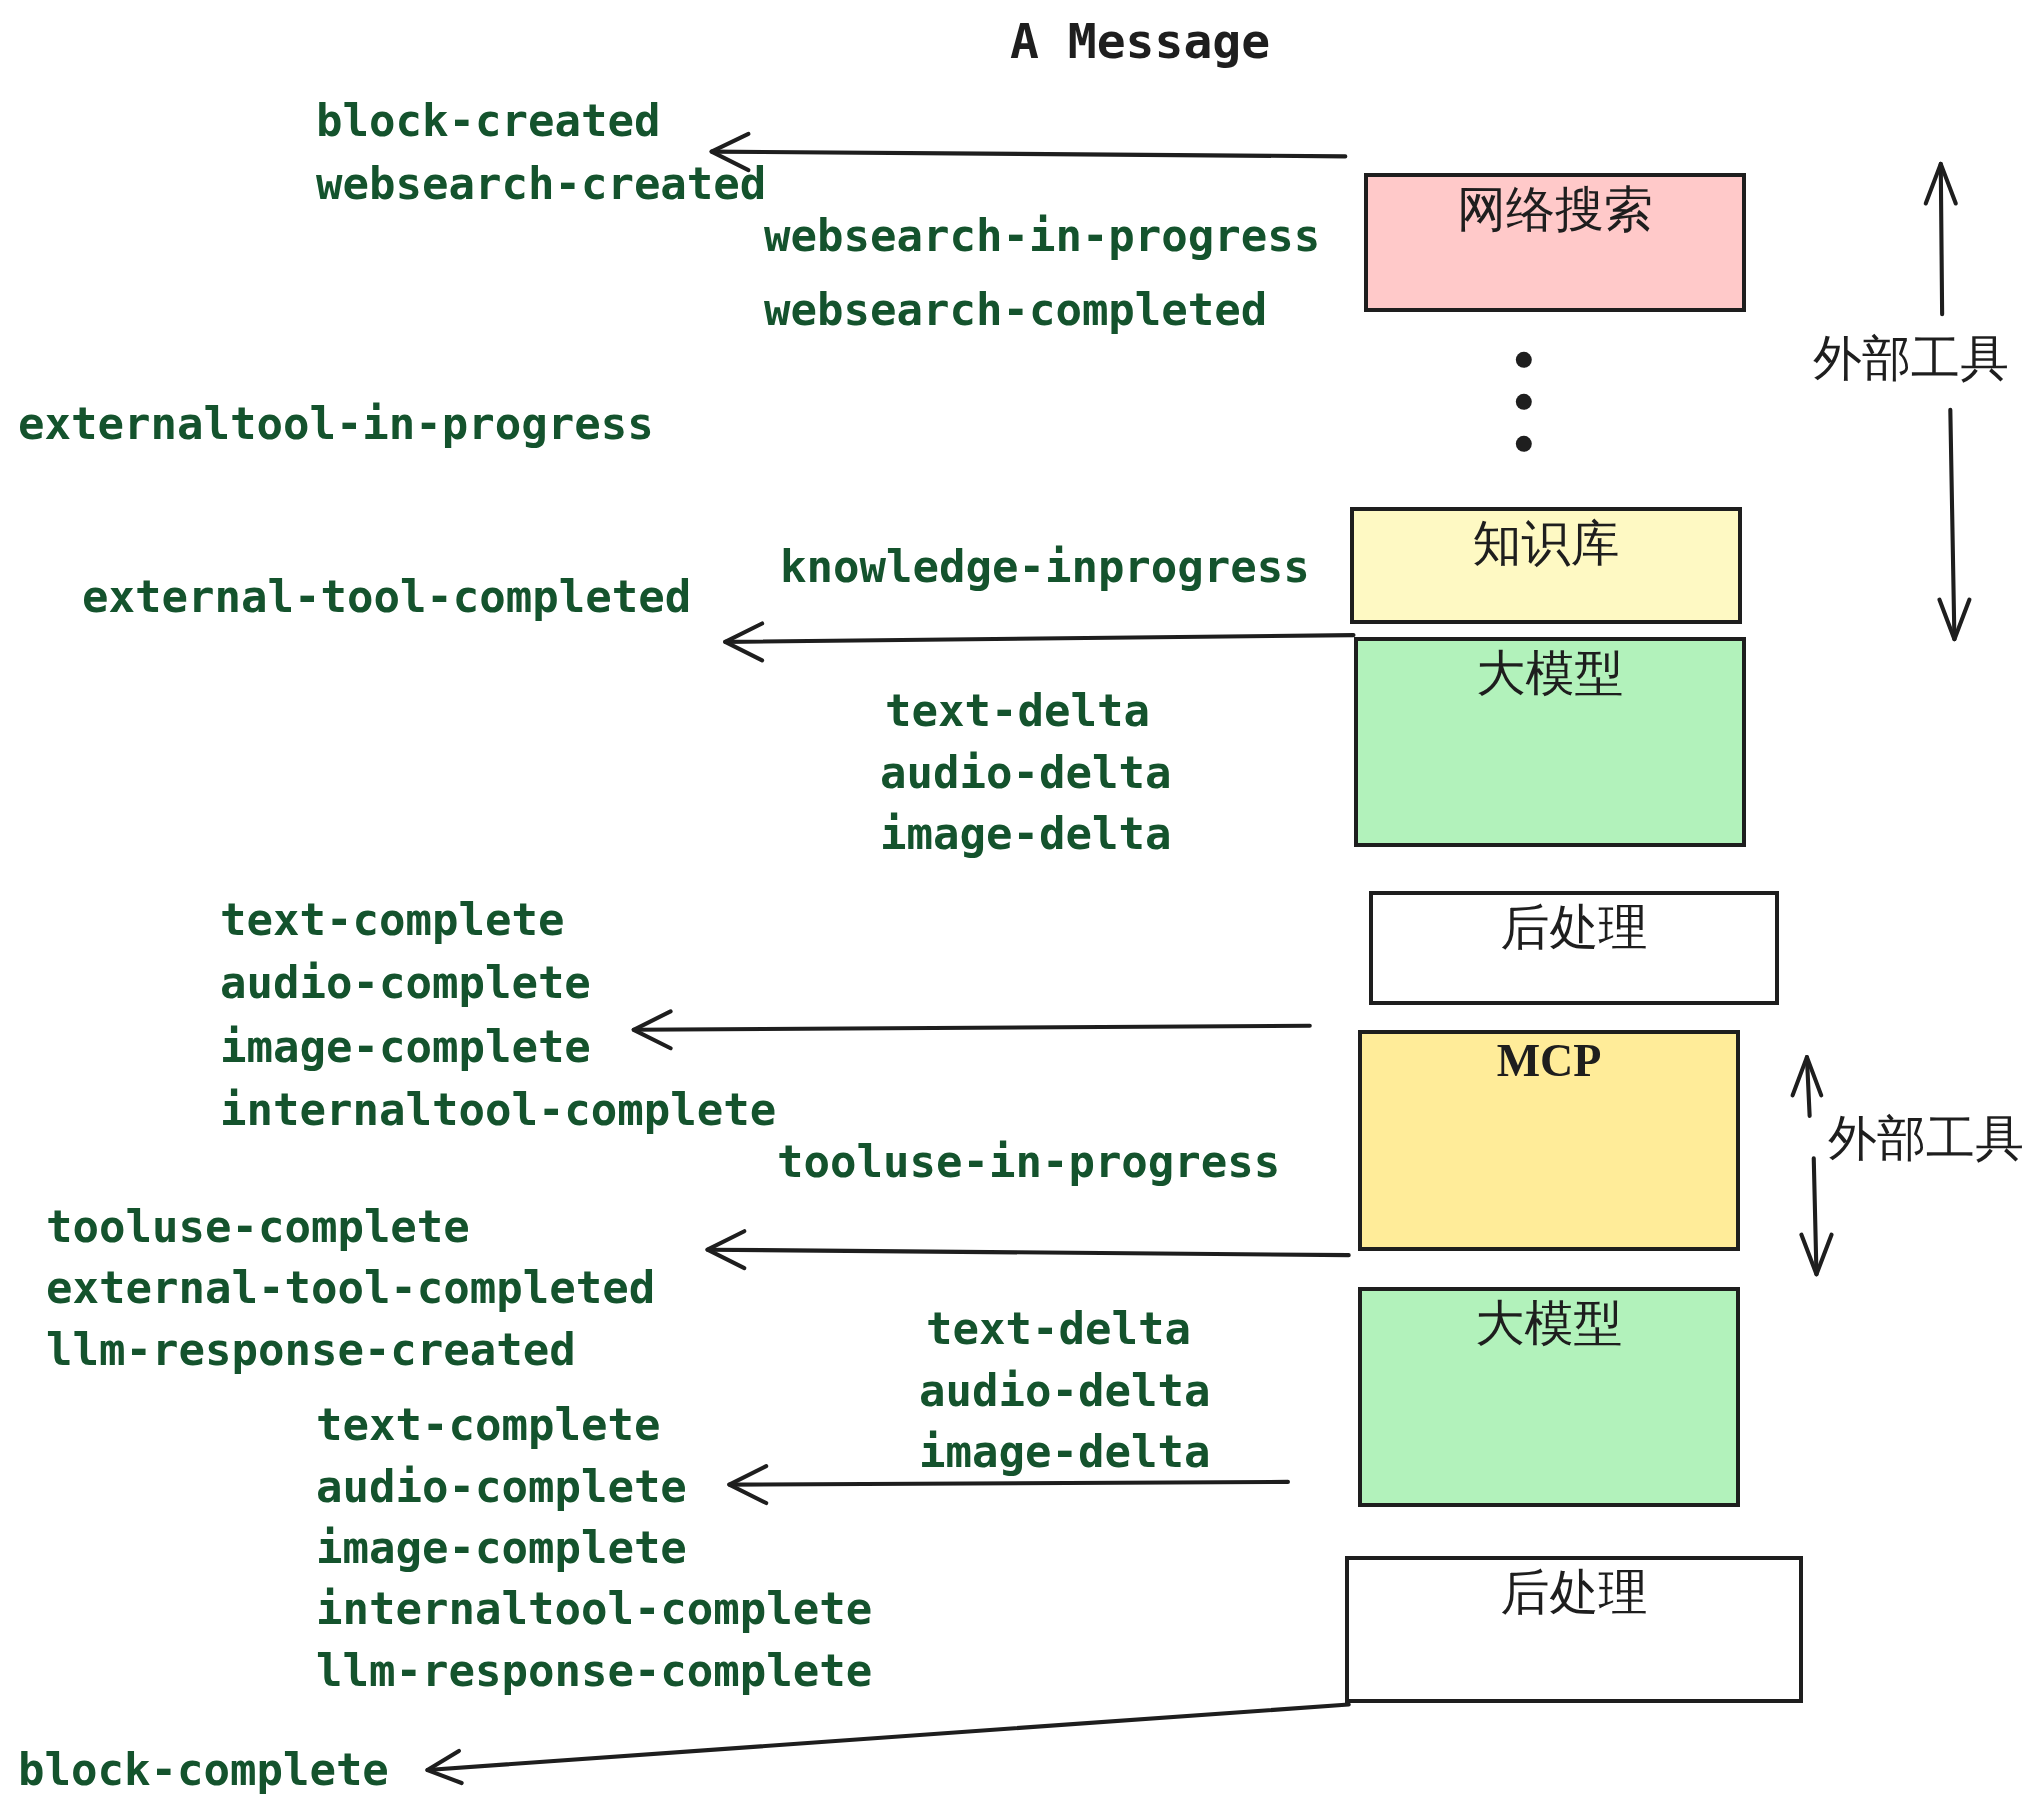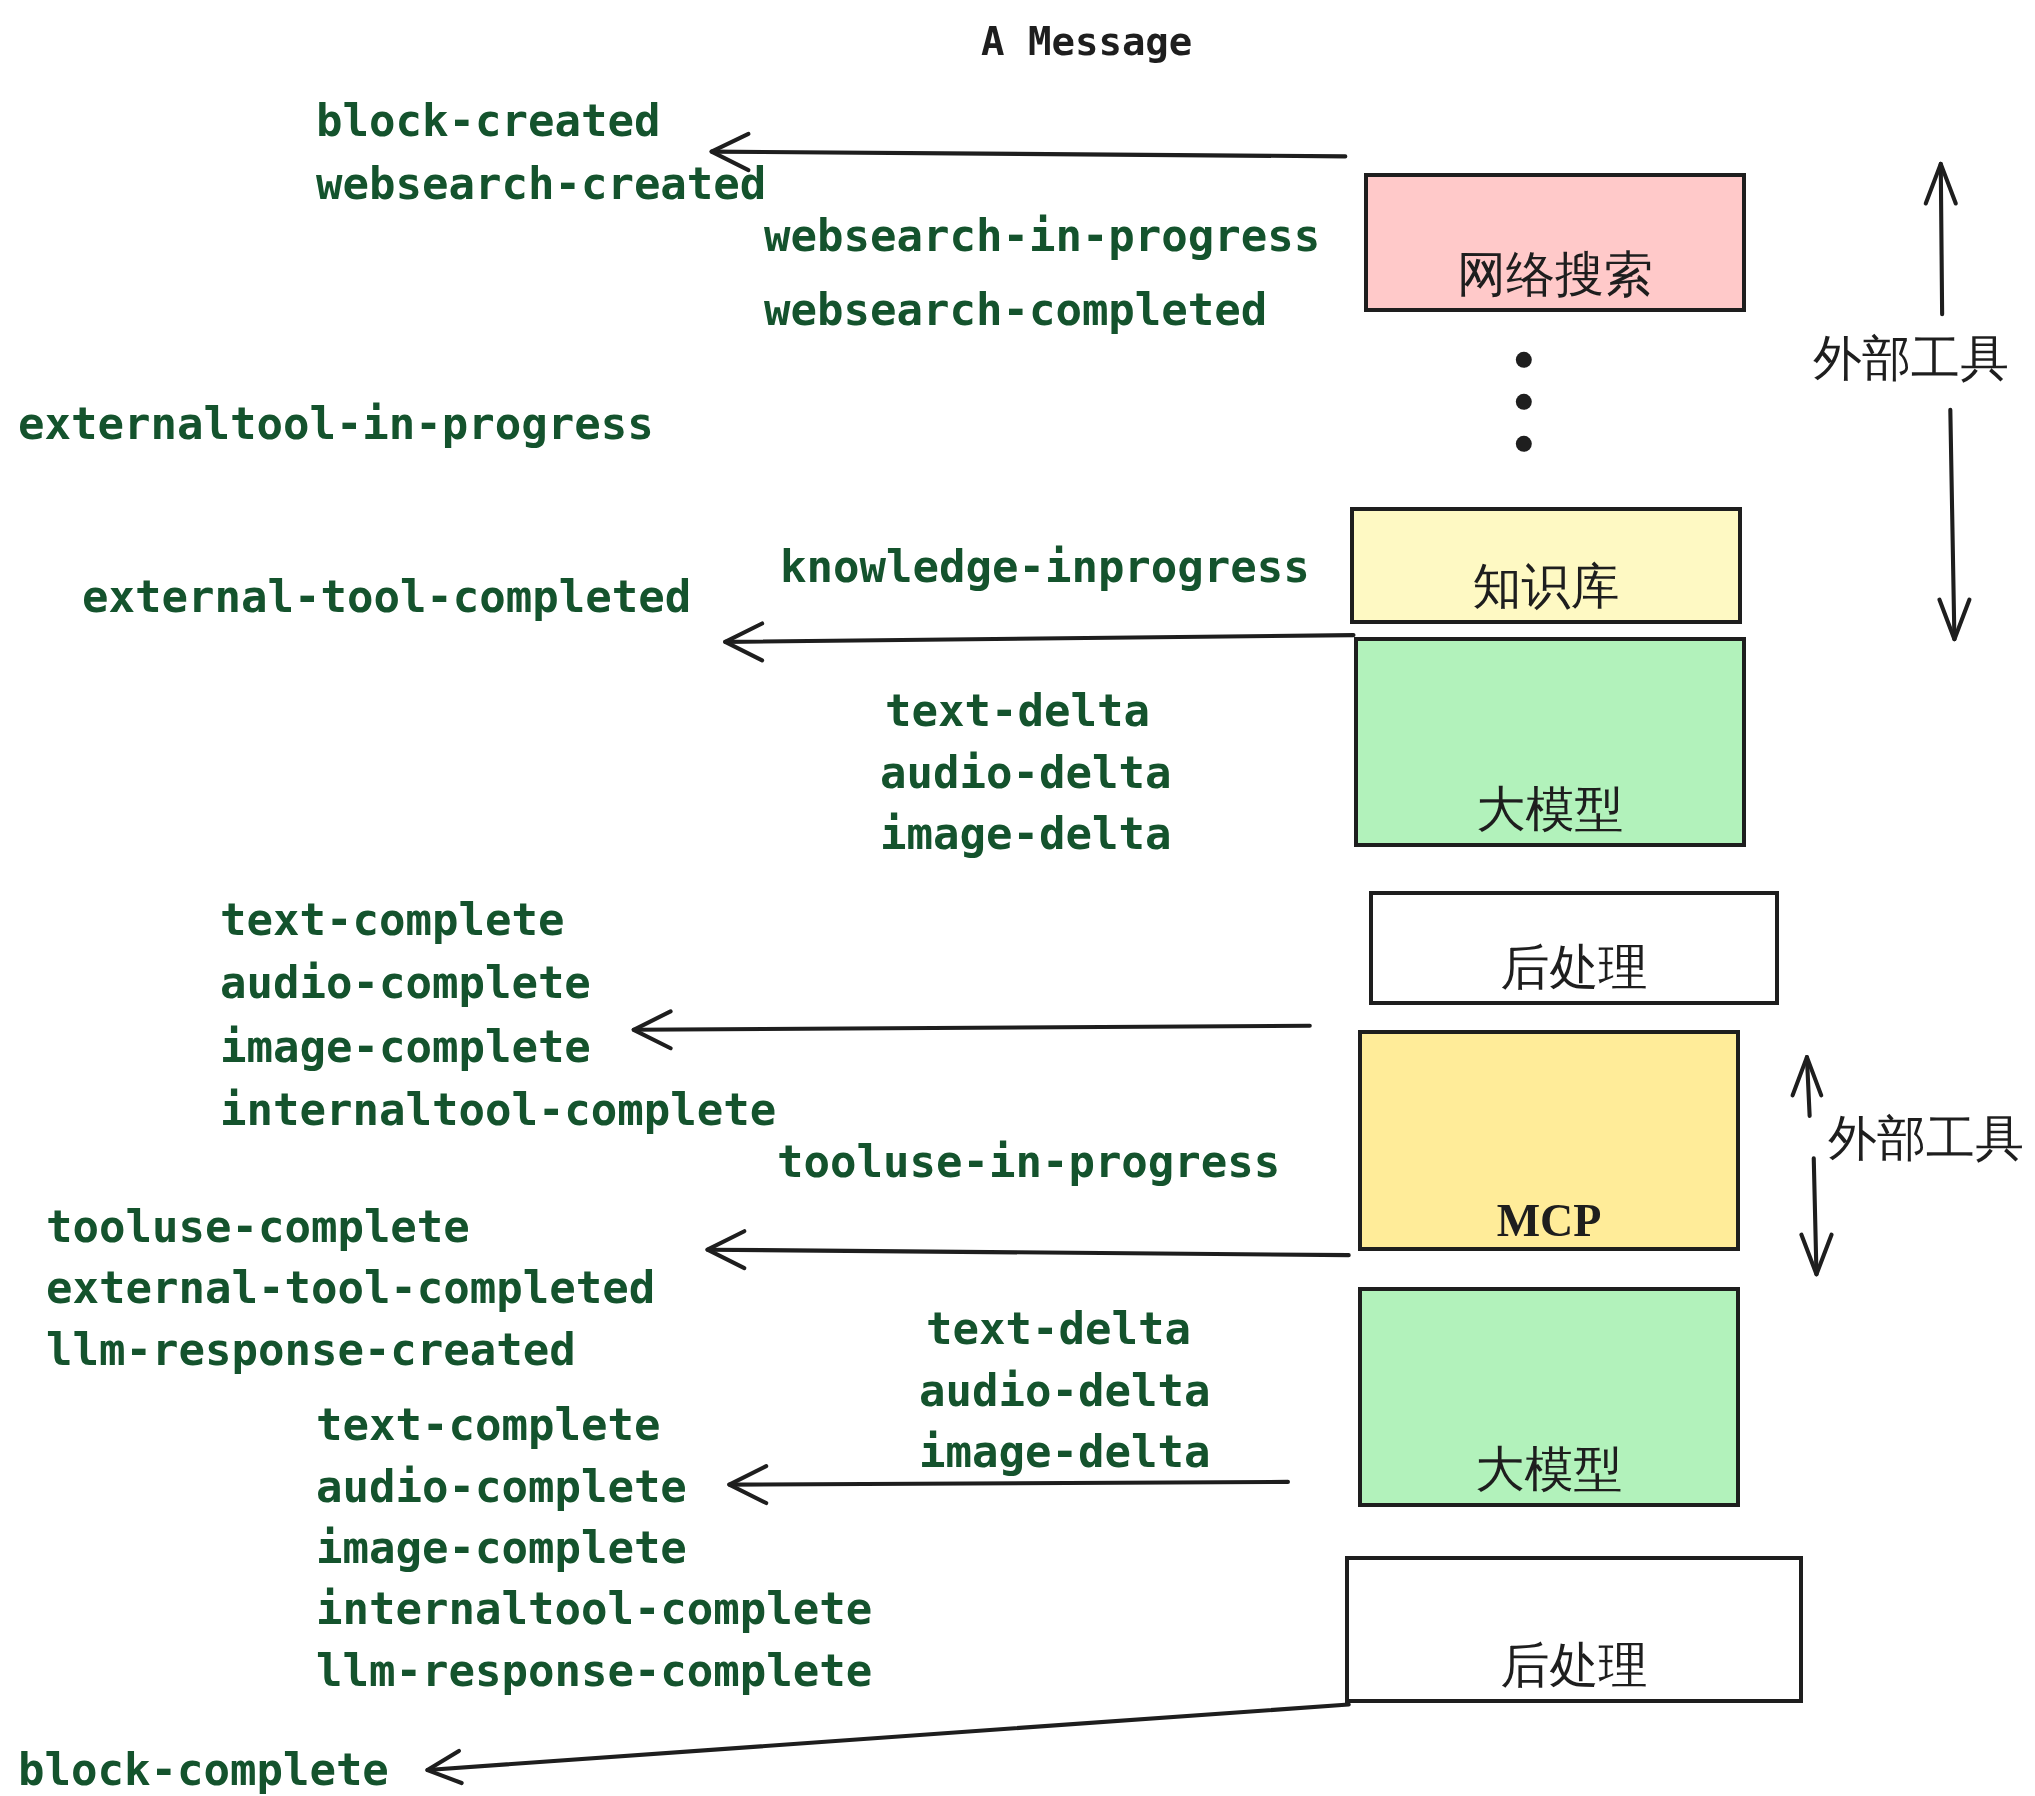--- a/index.html
+++ b/index.html
@@ -18,32 +18,33 @@
     font-size:44px;
     font-weight:bold;
     white-space:nowrap;
     transform:translateY(-50%);
     color:#14532d;
     letter-spacing:0px;
   }
   .title{
     position:absolute;
     font-family:"DejaVu Sans Mono", monospace;
-    font-size:39px;
+    font-size:48px;
     font-weight:bold;
     white-space:nowrap;
     transform:translateY(-50%);
     color:#1e1e1e;
+    margin-left:29px;
   }
   .box{
     position:absolute;
     border:4.1px solid #1e1e1e;
     box-sizing:border-box;
     display:flex;
-    align-items:flex-end;
+    align-items:flex-start;
     justify-content:center;
   }
   .box-label{
     font-family:"DejaVu Sans", sans-serif;
     font-size:49px;
     font-weight:500;
     color:#1e1e1e;
     white-space:nowrap;
   }
   .box-label.mono{

